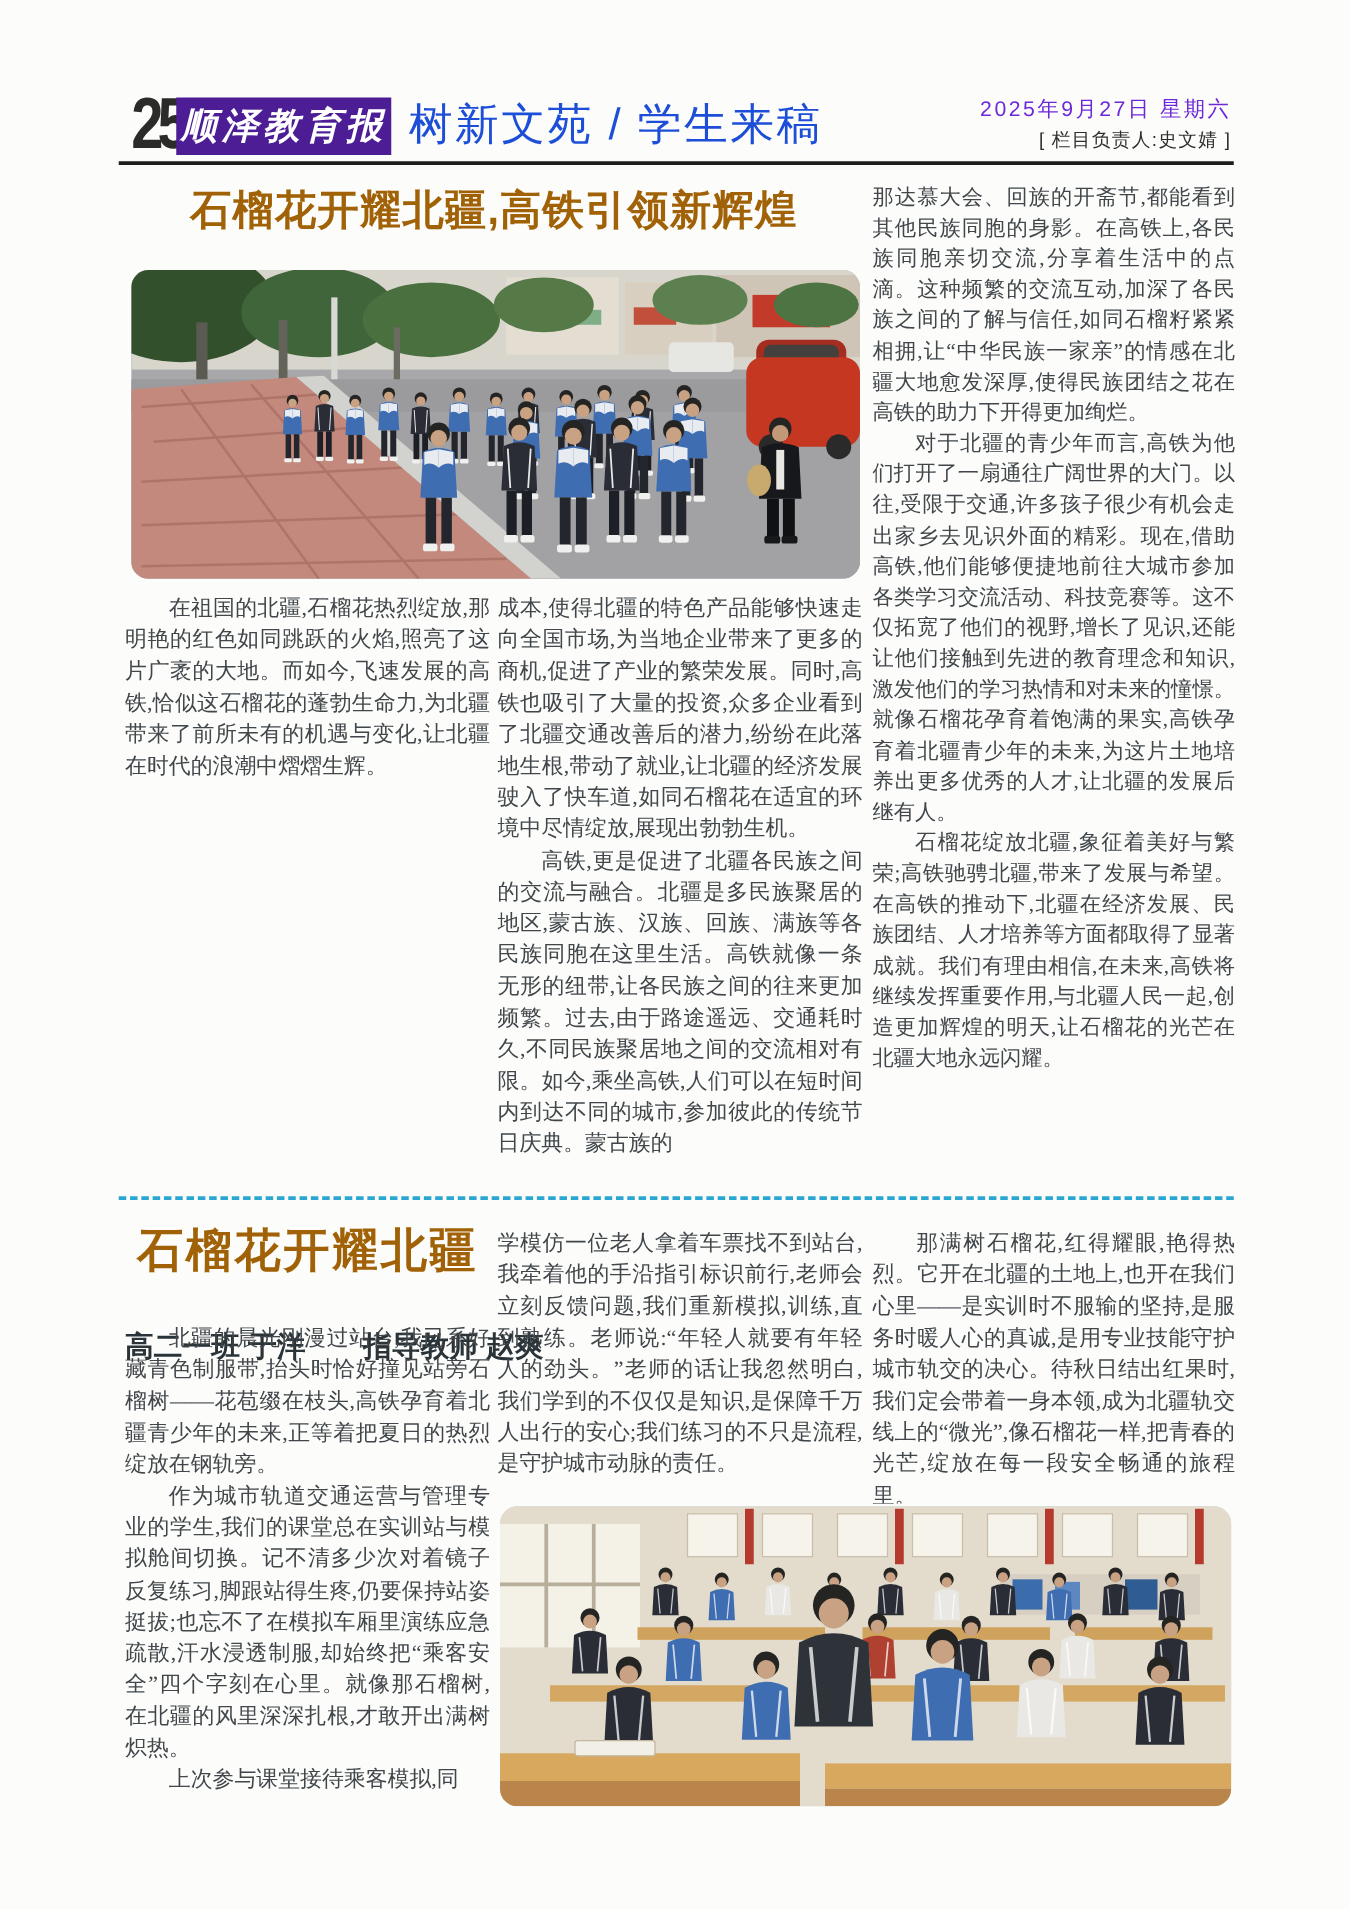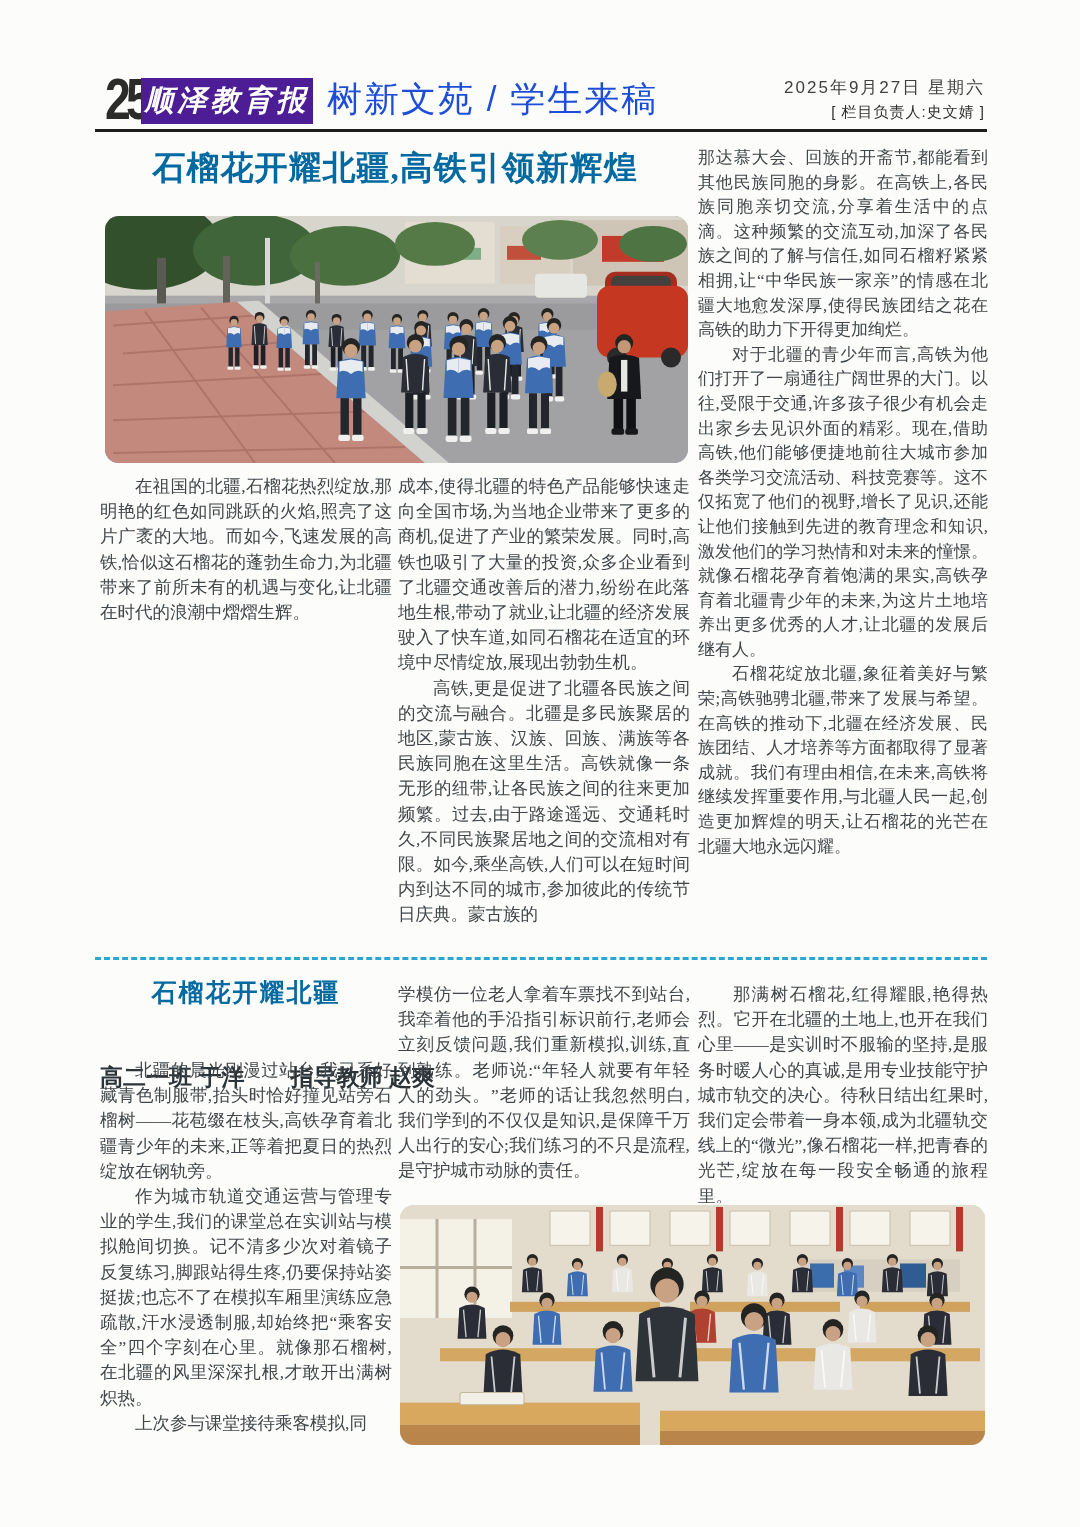--- a/index.html
+++ b/index.html
@@ -17,30 +17,30 @@
   }
   .masthead-box{
     background:#4c1d95;color:#ffffff;display:flex;align-items:center;justify-content:center;
     font-family:"Liberation Sans","DejaVu Sans",sans-serif;font-weight:900;
     font-size:29px;letter-spacing:4px;font-style:italic;
   }
   .section-title{
     font-family:"Liberation Sans","DejaVu Sans",sans-serif;font-weight:400;
     font-size:35px;color:#1d4ed8;letter-spacing:2px;white-space:nowrap;
   }
-  .hdr-date{font-family:"Liberation Sans","DejaVu Sans",sans-serif;font-size:17px;color:#404040;letter-spacing:2px;text-align:right;}
+  .hdr-date{font-family:"Liberation Sans","DejaVu Sans",sans-serif;font-size:17px;color:#6d28d9;letter-spacing:2px;text-align:right;}
   .hdr-editor{font-family:"Liberation Sans","DejaVu Sans",sans-serif;font-size:15px;color:#2e2e2e;letter-spacing:1px;text-align:right;margin-top:4px;}
   .hdr-rule{background:#1d1d1b;height:3px;}
   
   .a-title{
-    font-family:Liberation Serif, serif;font-weight:900;
-    color:#0369a1;text-align:center;white-space:nowrap;
+    font-family:Liberation Sans, sans-serif;font-weight:900;
+    color:#a16207;text-align:center;white-space:nowrap;
   }
   .a1-title{font-size:33px;letter-spacing:1px;width:590px;}
-  .a2-title{font-size:25px;letter-spacing:2px;width:292px;}
+  .a2-title{font-size:37px;letter-spacing:2px;width:292px;}
   .a-byline{
     font-family:"Liberation Sans","DejaVu Sans",sans-serif;font-weight:700;
     font-size:23px;color:#2a3338;text-align:center;white-space:nowrap;margin-top:36px;
   }
   
   .col{font-size:17.5px;line-height:25.2px;text-align:justify;overflow:hidden;}
   .col.tight{font-size:17px;line-height:24.6px;}
   .col p{margin:0;text-indent:2em;}
   .col p.cont{text-indent:0;}
   

